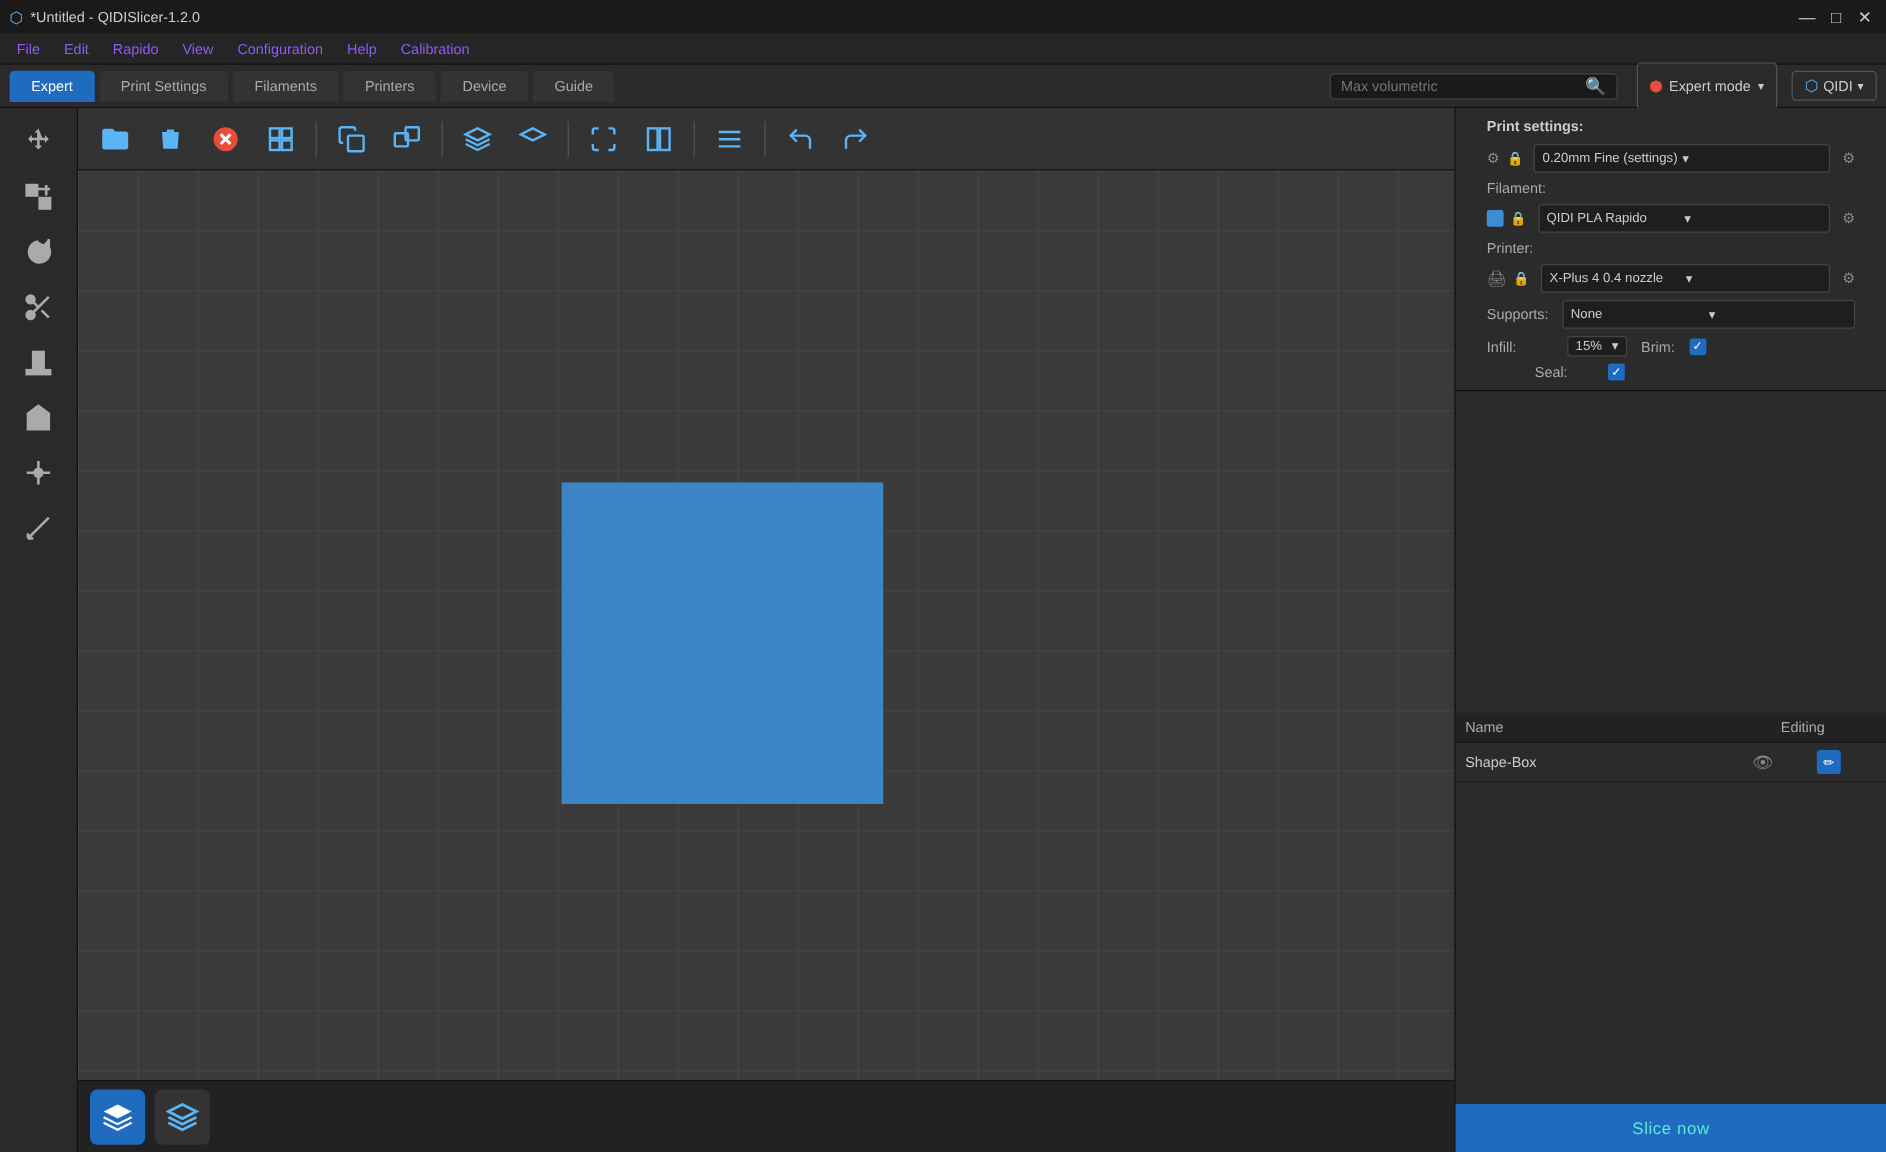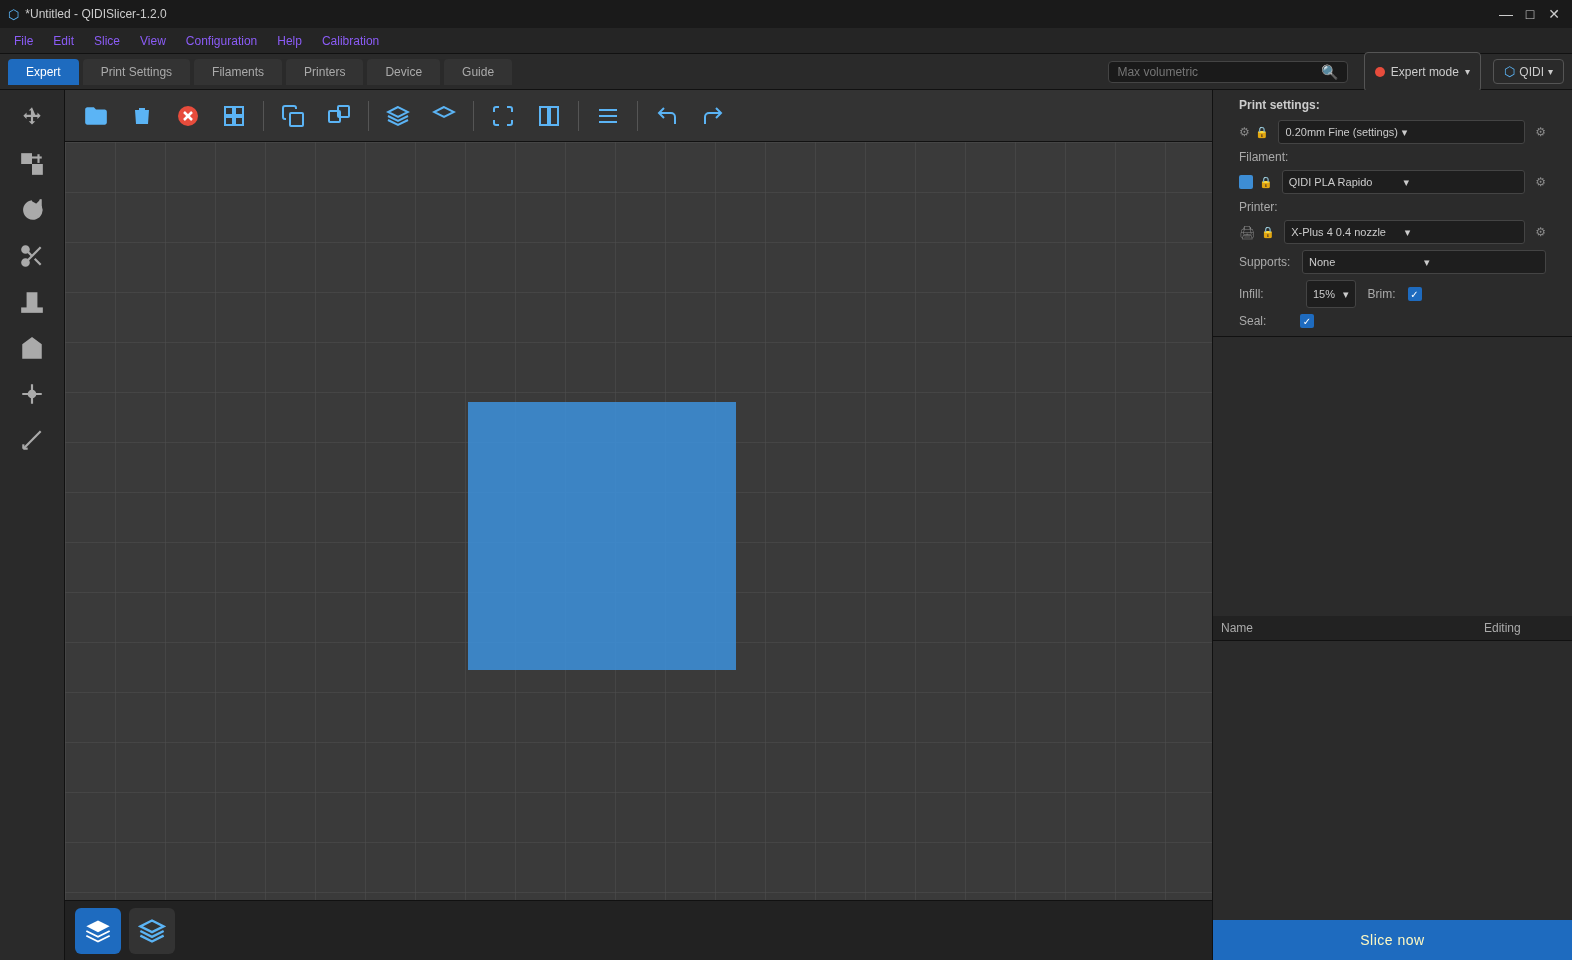--- a/index.html
+++ b/index.html
@@ -252,36 +252,36 @@
     .infill-row {
       display: flex; align-items: center; gap: 12px;
     }
     .infill-select {
       background: #1e1e1e;
       border: 1px solid #444;
       border-radius: 3px;
       color: #ccc;
       padding: 2px 6px;
       font-size: 11px;
-      height: 28px;
+      height: 17px;
       display: flex; align-items: center; gap: 4px;
       cursor: pointer;
     }
     .checkbox-label {
       display: flex; align-items: center; gap: 4px; color: #aaa; font-size: 12px;
     }
     .checkbox-checked {
       width: 14px; height: 14px;
       background: #1e6bbf;
       border-radius: 2px;
       display: flex; align-items: center; justify-content: center;
       color: white; font-size: 10px;
     }
     .seal-row {
-      display: flex; align-items: center; gap: 6px;
+      display: flex; align-items: center; gap: 6px; margin-left: 40px;
     }
 
     
     #object-list {
       flex: 1;
       display: flex;
       flex-direction: column;
       justify-content: center;
     }
     .list-header {
@@ -313,21 +313,21 @@
       margin: 0 auto;
     }
 
     
     #slice-btn {
       height: 40px;
       background: #1e6bbf;
       display: flex;
       align-items: center;
       justify-content: center;
-      color: #fef9c3;
+      color: #5eead4;
       font-size: 14px;
       font-weight: 500;
       cursor: pointer;
       letter-spacing: 0.5px;
     }
 
     
     #bottom-toolbar {
       height: 60px;
       background: #222;
@@ -360,21 +360,21 @@
   <div id="titlebar-controls">
     <div class="title-btn">—</div>
     <div class="title-btn">□</div>
     <div class="title-btn close">✕</div>
   </div>
 </div>
 
 <div id="menubar">
   <div class="menu-item">File</div>
   <div class="menu-item">Edit</div>
-  <div class="menu-item">Slice</div>
+  <div class="menu-item">Rapido</div>
   <div class="menu-item">View</div>
   <div class="menu-item">Configuration</div>
   <div class="menu-item">Help</div>
   <div class="menu-item">Calibration</div>
 </div>
 
 <div id="tabbar">
   <div class="tab active">Expert</div>
   <div class="tab">Print Settings</div>
   <div class="tab">Filaments</div>
@@ -637,20 +637,27 @@
         <div class="checkbox-checked">✓</div>
       </div>
     </div>
 
     <div id="object-list">
       <div class="list-header">
         <span>Name</span>
         <span></span>
         <span>Editing</span>
       </div>
+      <div class="list-row">
+        <span class="name">Shape-Box</span>
+        <span class="eye-icon">👁</span>
+        <div style="display:flex; justify-content:center;">
+          <div class="edit-icon-blue">✏</div>
+        </div>
+      </div>
     </div>
 
     <div id="slice-btn">
       <span>Slice now</span>
     </div>
   </div>
 
 </div>
 
 </body></html>

